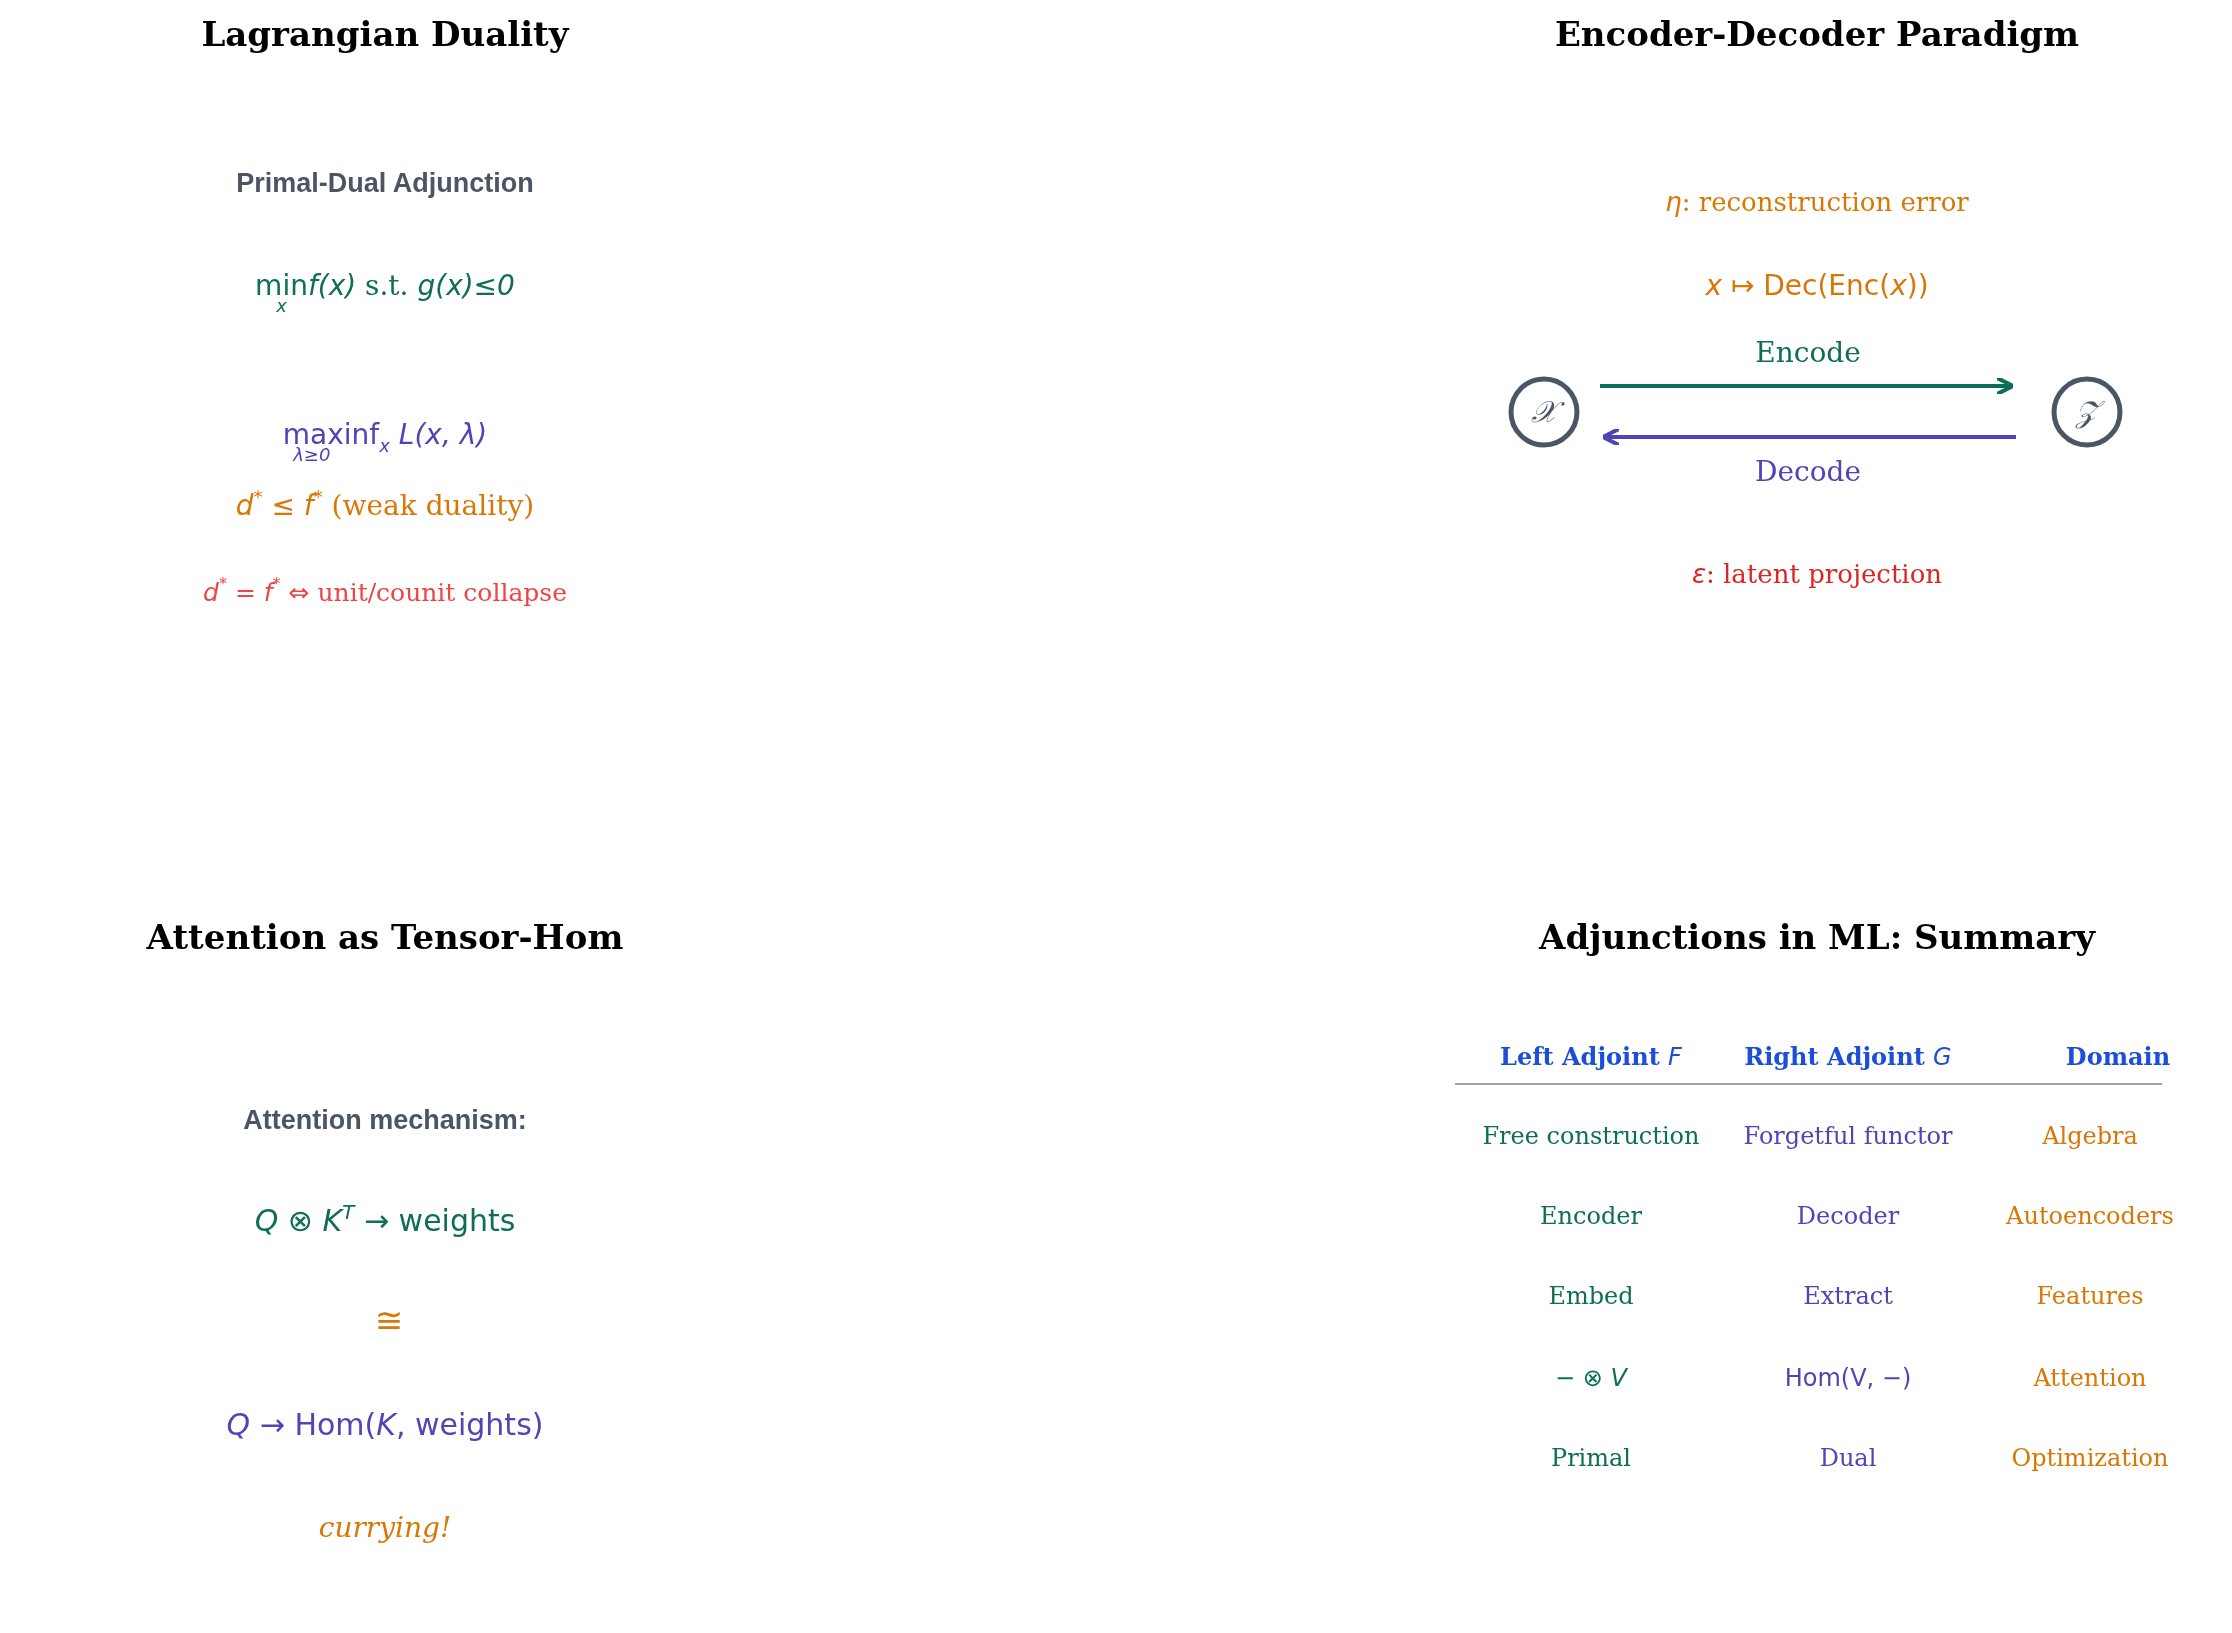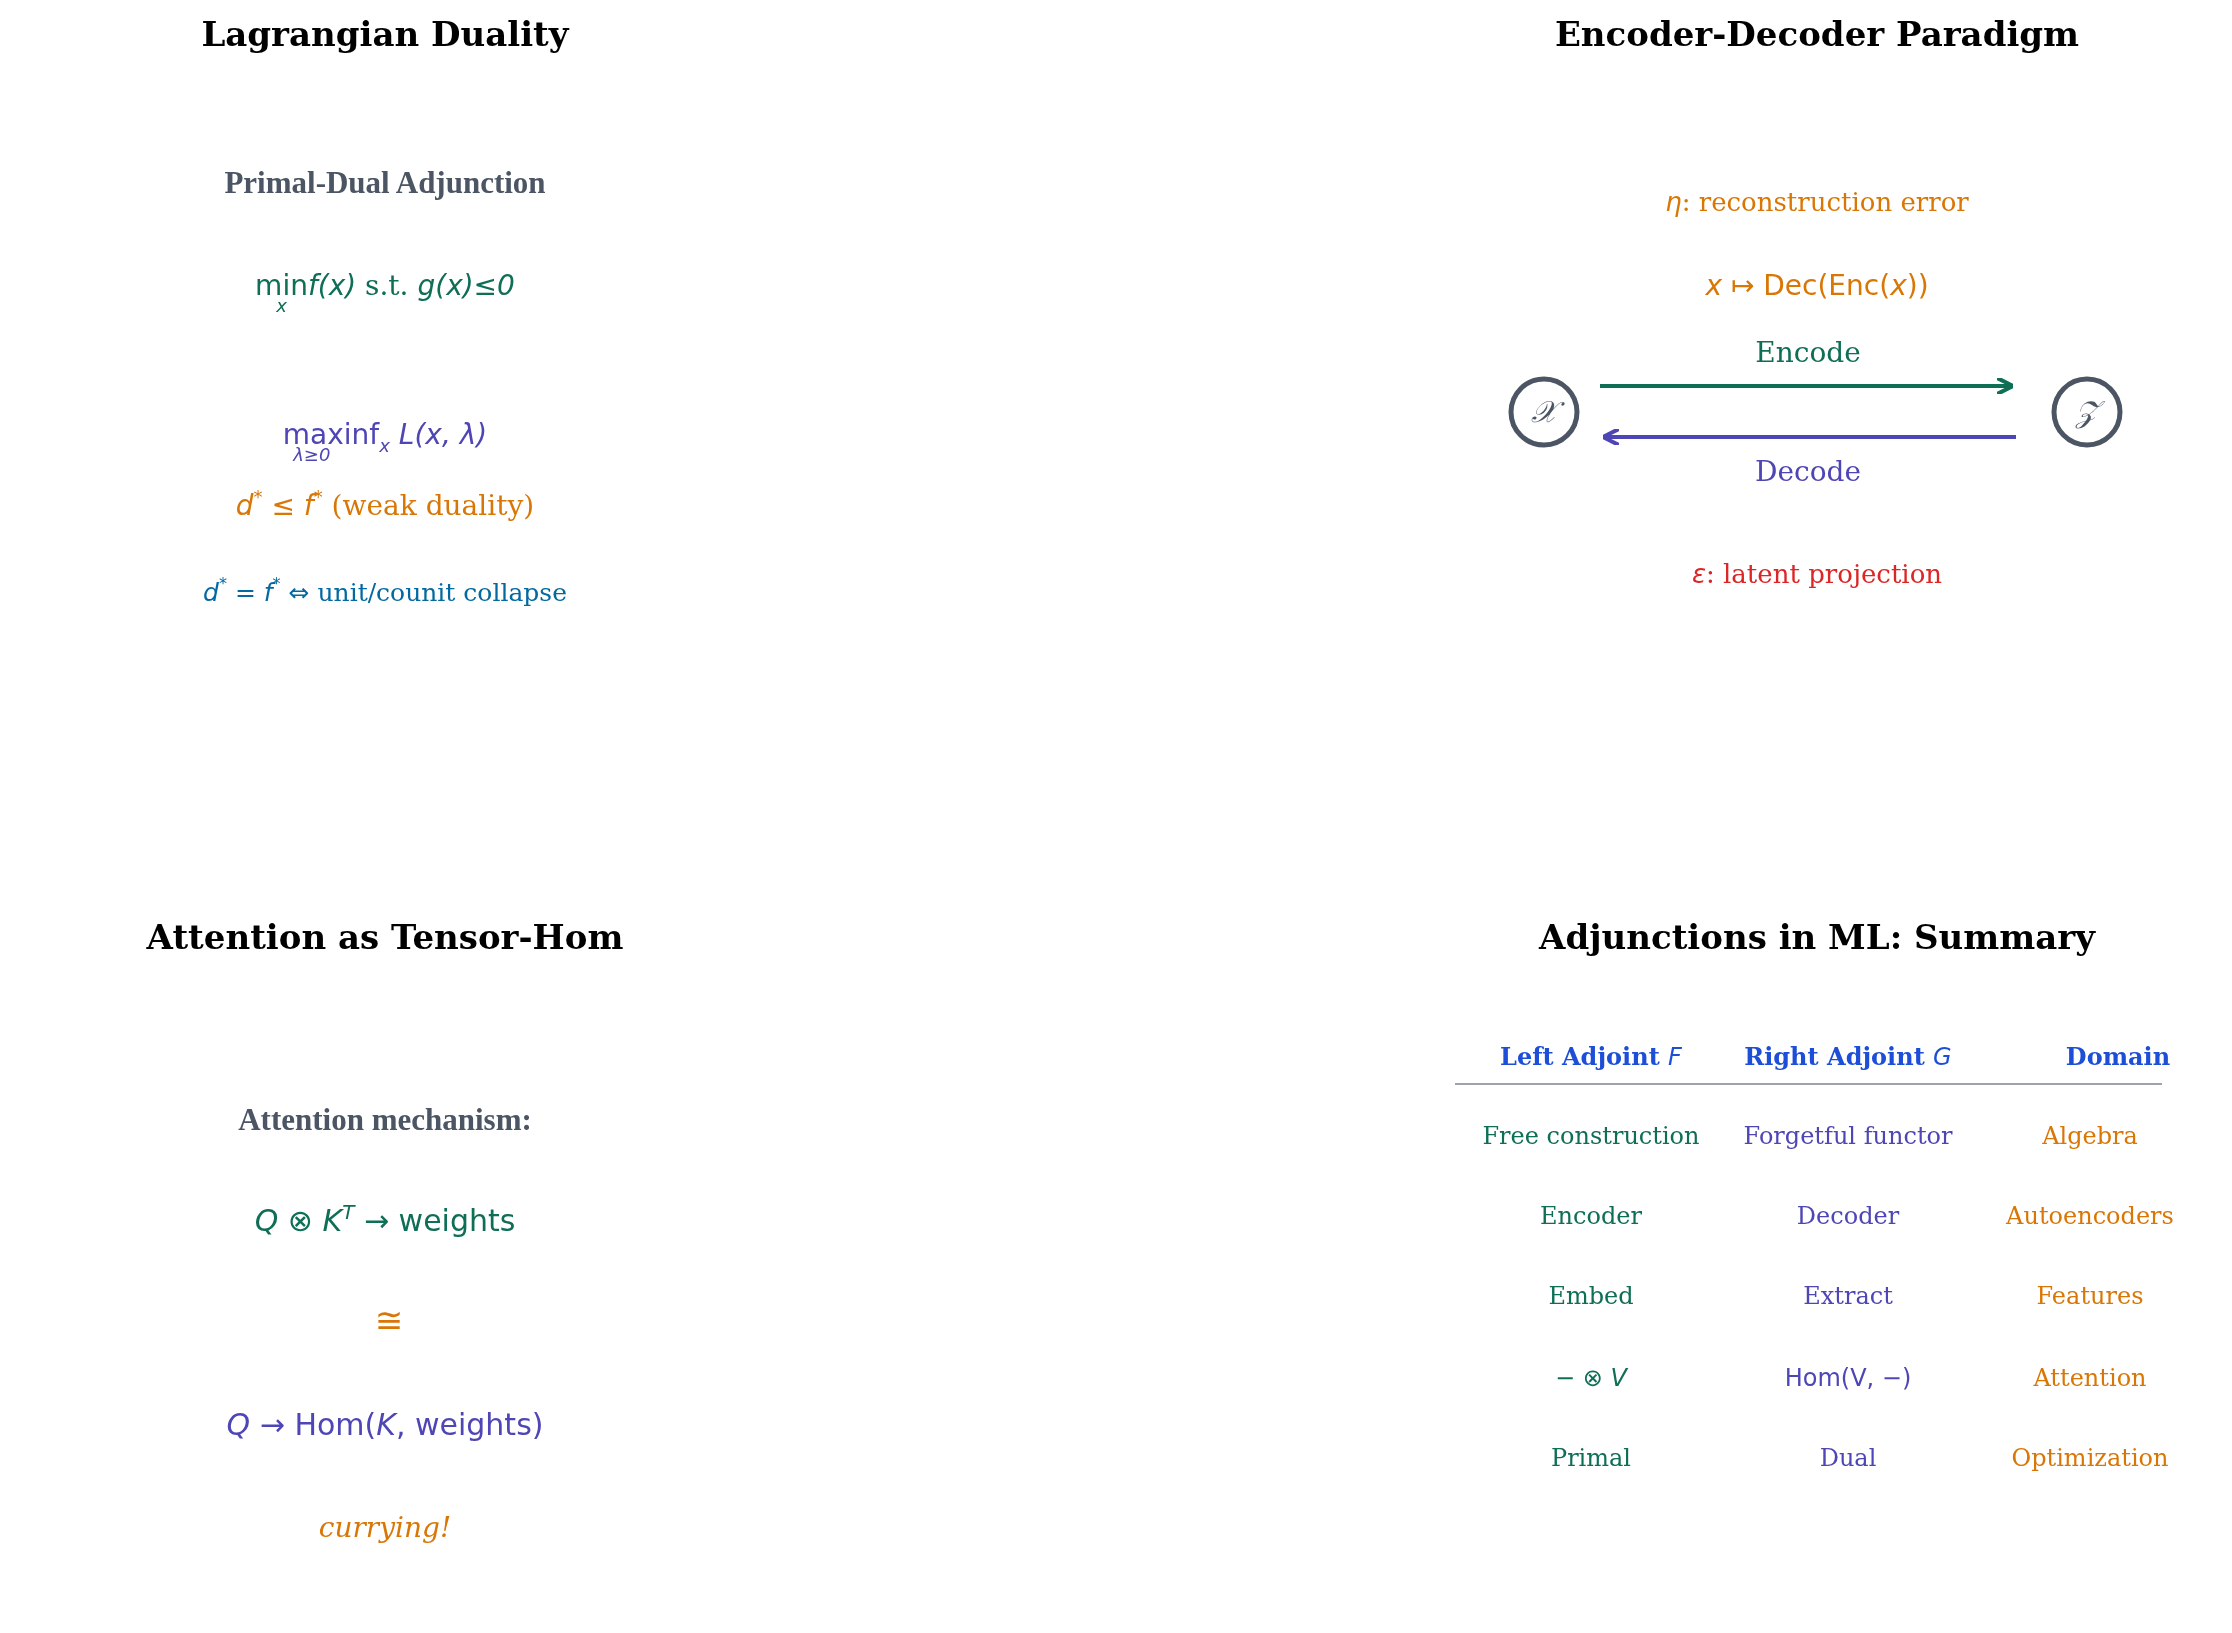--- a/index.html
+++ b/index.html
@@ -1,27 +1,27 @@
 <!DOCTYPE html>
 <html><head>
 <meta charset="utf-8">
 <style>
   html, body { margin: 0; padding: 0; background: #ffffff; }
   body { width: 2232px; height: 1633px; position: relative; overflow: hidden; }
   .abs { position: absolute; transform: translate(-50%, -50%); white-space: nowrap; }
   .serif { font-family: "DejaVu Serif", serif; }
   .sans { font-family: "DejaVu Sans", sans-serif; }
   .panel-title { font-family: "DejaVu Serif", serif; font-weight: bold; font-size: 34px; color: #000000; }
-  .subhead { font-family: Liberation Serif, serif; font-weight: bold; font-size: 31px; color: #4b5563; }
+  .subhead { font-family: Liberation Sans, sans-serif; font-weight: bold; font-size: 27px; color: #4b5563; }
   .math { font-family: "DejaVu Sans", sans-serif; font-size: 28px; }
   .math i { font-style: italic; }
   .c-green { color: #0f6e56; }
   .c-purple { color: #4f46b5; }
   .c-orange { color: #d97706; }
-  .c-bgreen { color: #0369a1; }
+  .c-bgreen { color: #ef4444; }
   .c-red { color: #dc2626; }
   .txt { font-family: "DejaVu Serif", serif; font-size: 26px; }
   .subsc { font-size: 18px; vertical-align: -8px; font-style: italic; }
   .sup { font-size: 18px; vertical-align: 12px; font-style: italic; }
   .stack { display: inline-block; position: relative; }
   .stack .under { position: absolute; left: 50%; transform: translateX(-50%); top: 26px; font-size: 18px; font-style: italic; }
   .th { font-family: "DejaVu Serif", serif; font-weight: bold; font-size: 24px; color: #1d4ed8; }
   .th i { font-family: "DejaVu Sans", sans-serif; font-weight: normal; font-style: italic; }
   .td { font-family: "DejaVu Serif", serif; font-size: 24px; }
   .td-math { font-family: "DejaVu Sans", sans-serif; font-size: 24px; }

